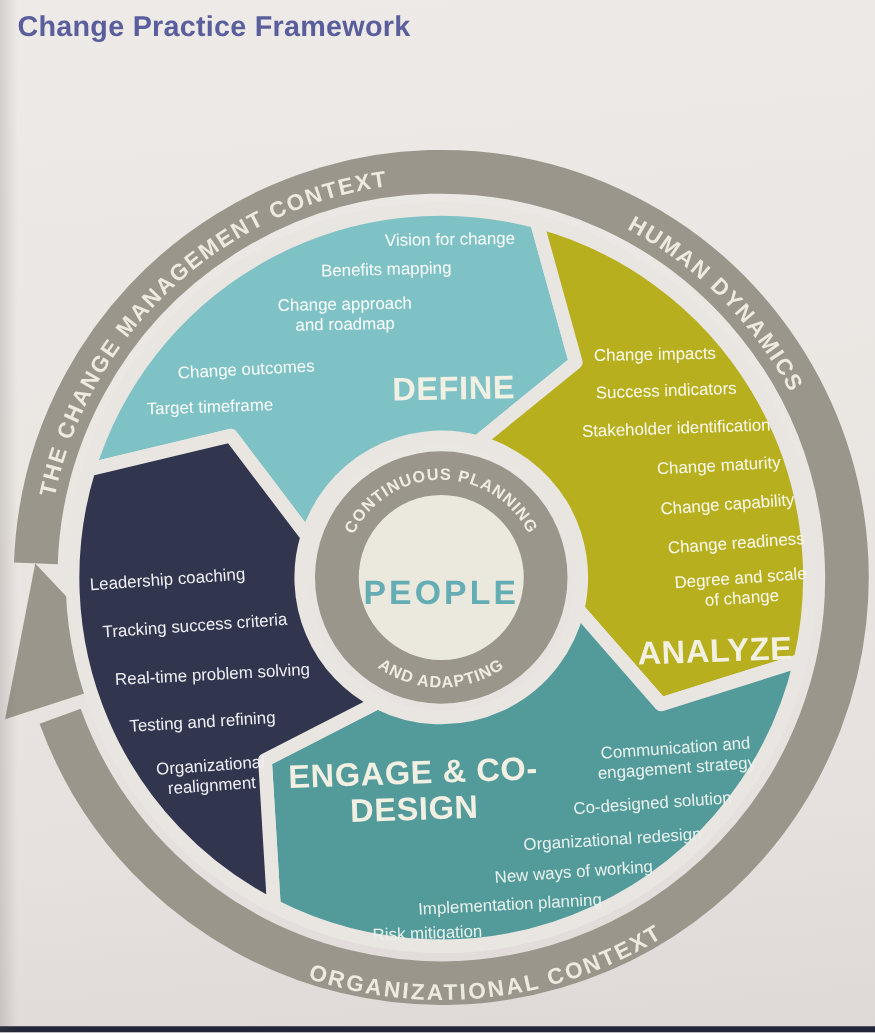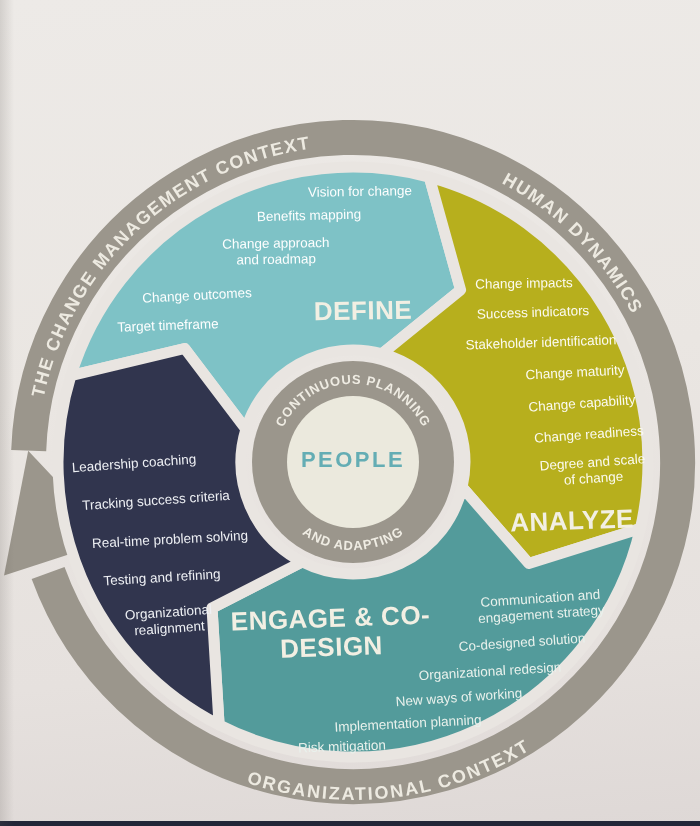--- a/index.html
+++ b/index.html
@@ -33,33 +33,34 @@
   .wrap{white-space:normal;}
   .heading{
     position:absolute;font-size:26px;font-weight:bold;line-height:1.12;
     letter-spacing:.5px;text-align:center;color:#f2efe3;
   }
   .q-def{color:#fdfefe;}
   .q-ana{color:#fbfaf0;}
   .q-eng{color:#e9f1ec;}
   .q-ali{color:#eef0f4;}
   .people{
-    position:absolute;left:353px;top:460px;
+    position:absolute;left:353px;top:475px;
     transform:translate(-50%,-50%);
-    font-size:22px;font-weight:bold;letter-spacing:2.5px;color:#64adb4;
+    font-size:27px;font-weight:bold;letter-spacing:2.5px;color:#64adb4;
   }
   .photo-edge{
     position:absolute;left:0;bottom:0;width:700px;height:5px;background:#232638;
   }
 </style>
 </head>
 <body>
 
 <div class="stage">
 
+  <div class="page-title">Change Practice Framework</div>
 
   <svg width="700" height="826" viewBox="0 0 700 826">
     <defs>
       <path id="tp-top" d="M 40.1 506 A 316 316 0 0 1 511 188.3"></path>
       <path id="tp-hd" d="M 486.5 175.6 A 316 316 0 0 1 669 462"></path>
       <path id="tp-bottom" d="M 126.9 713.2 A 338 338 0 0 0 579.1 713.2"></path>
       <path id="tp-cont" d="M 279.7 488.5 A 78 78 0 1 1 426.3 488.5"></path>
       <path id="tp-adapt" d="M 270.3 492.1 A 88 88 0 0 0 435.7 492.1"></path>
     </defs>
 

